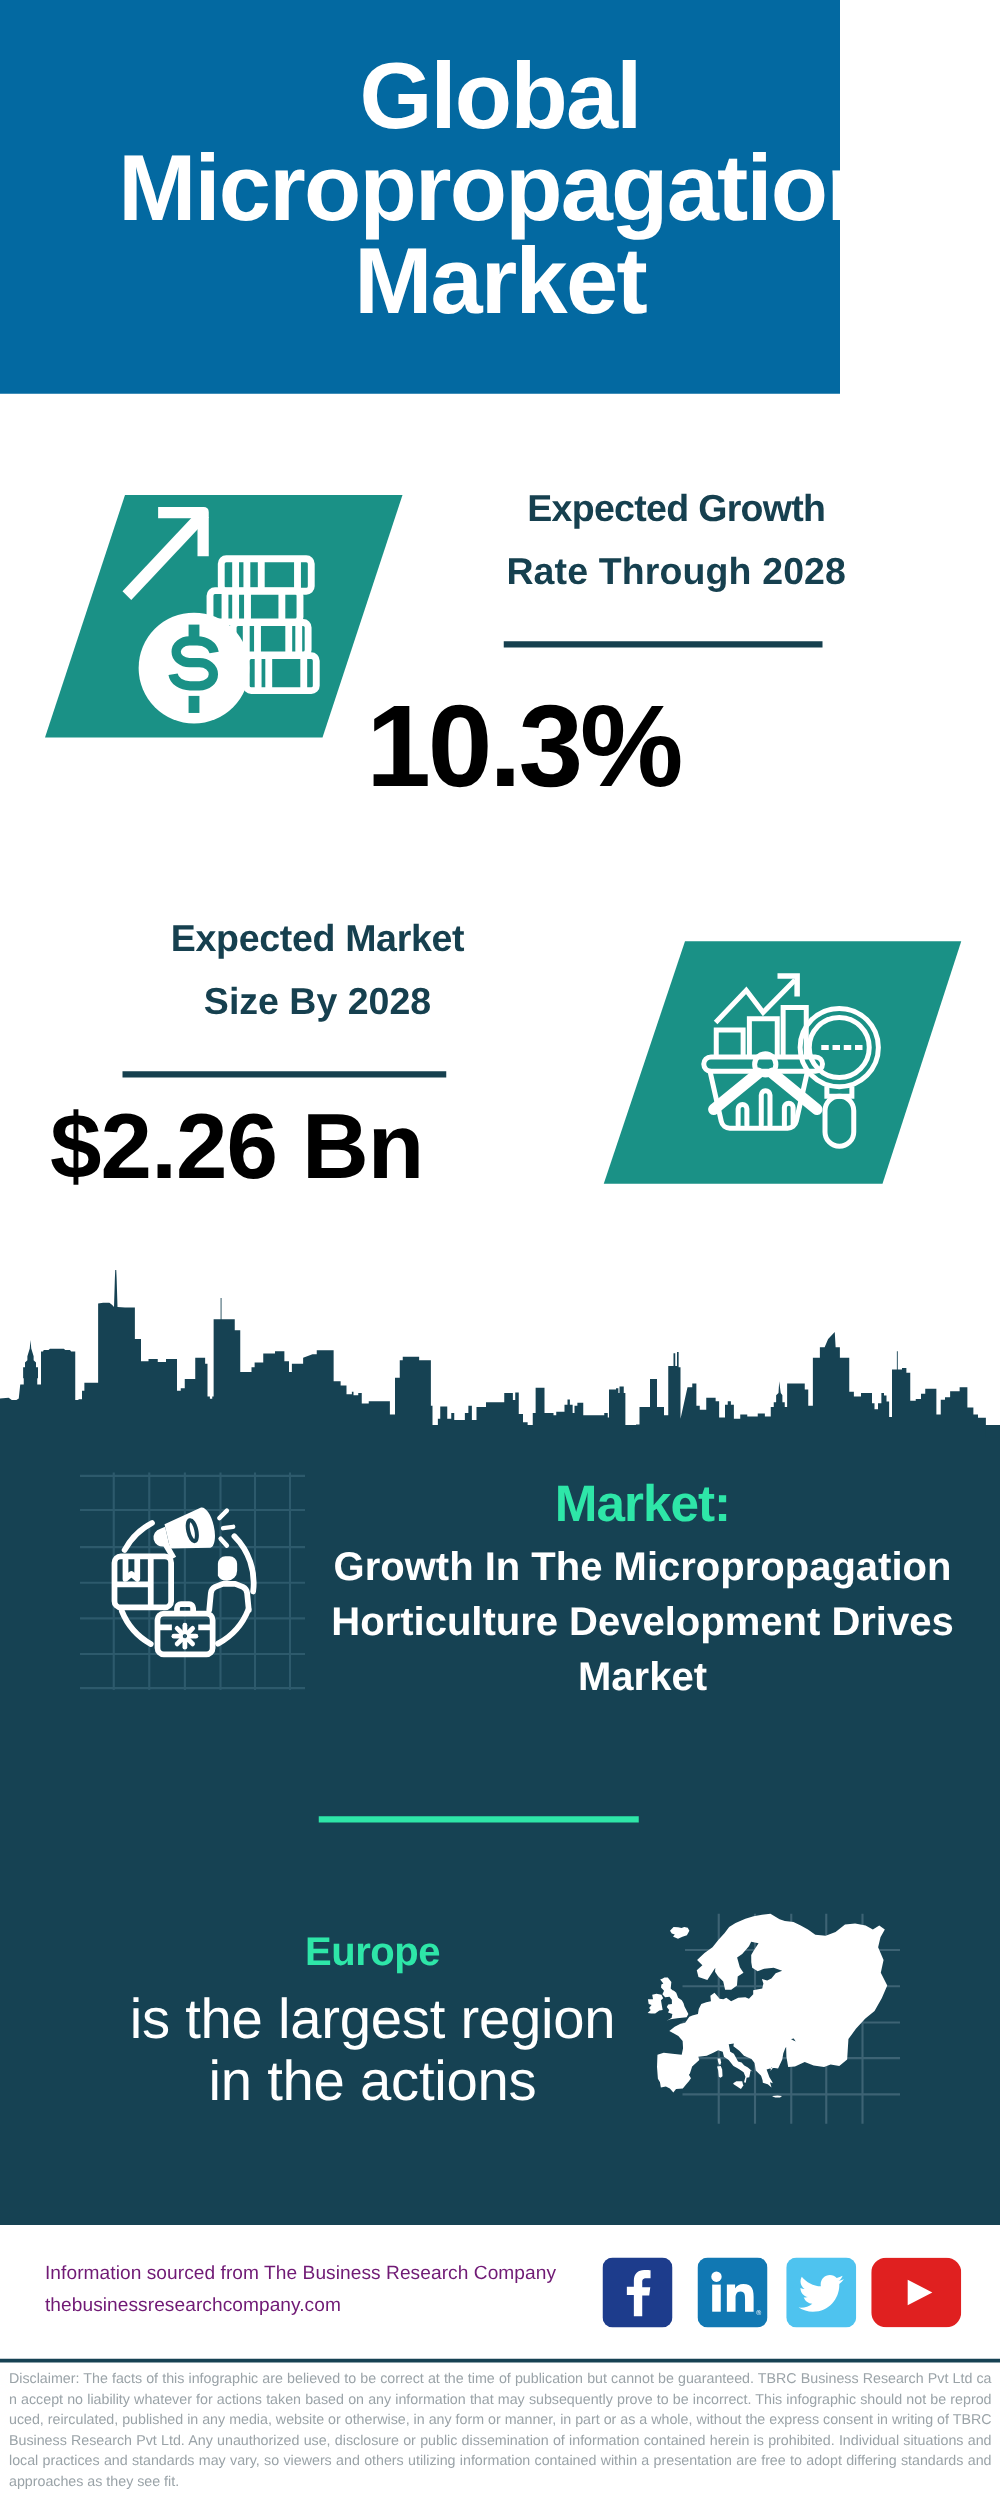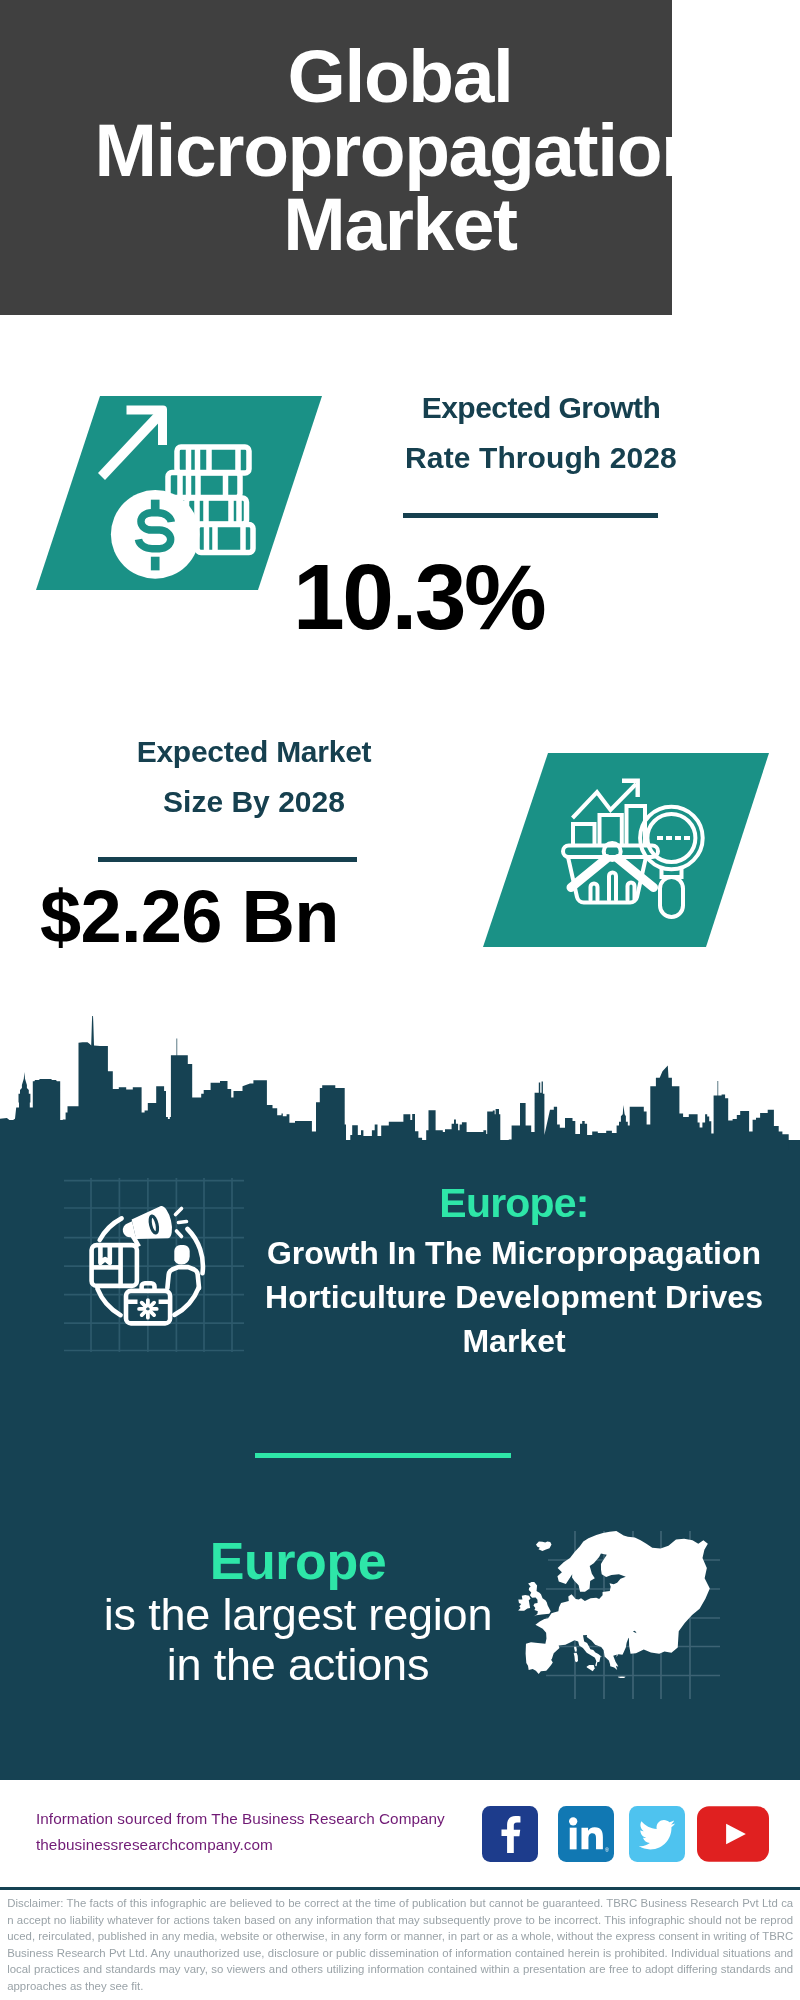--- a/index.html
+++ b/index.html
@@ -3,21 +3,21 @@
 <meta charset="utf-8">
 <style>
 *{margin:0;padding:0;box-sizing:border-box;}
 html,body{width:800px;height:2000px;}
 body{font-family:"Liberation Sans",sans-serif;background:#fff;overflow:hidden;}
 .page{position:relative;width:800px;height:2000px;background:#fff;overflow:hidden;}
 svg{display:block;}
 .abs{position:absolute;}
 
 
-#hdr{left:0;top:0;width:672px;height:315px;background:#404040;}
+#hdr{left:0;top:0;width:672px;height:315px;background:#0369a1;}
 #hdr-title{left:0;top:0;width:800px;text-align:center;color:#fff;font-weight:bold;}
 #hdr-title div{font-size:75px;line-height:74px;letter-spacing:-1.4px;}
 #t1{padding-top:39px;}
 
 
 .stat-label{color:#16404f;font-weight:bold;text-align:center;}
 .stat-label div{font-size:30px;line-height:50px;}
 .stat-rule{height:4.5px;background:#16404f;margin:0 auto;}
 .stat-value{color:#000000;font-weight:bold;text-align:left;}
 #s1-text{left:321px;top:383px;width:440px;}
@@ -37,21 +37,21 @@
 
 
 #driver{left:244px;top:1182px;width:540px;text-align:center;}
 #driver-h{color:#2ee6a8;font-size:41px;font-weight:bold;line-height:43px;letter-spacing:-0.8px;}
 #driver-b{color:#fff;font-weight:bold;margin-top:7px;}
 #driver-b div{font-size:32px;line-height:43.8px;letter-spacing:0px;}
 #mint-rule{left:255px;top:1453px;width:256px;height:5px;background:#2ee6a8;}
 
 
 #region{left:73px;top:1540px;width:450px;text-align:center;}
-#region-h{color:#2ee6a8;font-size:52px;font-weight:bold;line-height:42px;letter-spacing:-0.4px;}
+#region-h{color:#2ee6a8;font-size:32px;font-weight:bold;line-height:42px;letter-spacing:-0.4px;}
 #region-b{color:#fff;font-weight:normal;margin-top:8px;}
 #region-b div{font-size:45px;line-height:50px;letter-spacing:-0.2px;}
 
 
 #footer{left:0;top:1780px;width:800px;height:220px;background:#fff;}
 #src{left:36px;top:1806px;color:#701a75;font-size:15.3px;line-height:25.5px;letter-spacing:0.05px;}
 #social{left:482px;top:1806px;display:flex;align-items:center;}
 
 .soc{height:56px;border-radius:8px;position:relative;}
 #ftr-rule{left:0;top:1887px;width:800px;height:3px;background:#164253;}
@@ -212,21 +212,21 @@
             <path d="M6.2 6.2 L2.7 2.7"></path>
       <path d="M6.2 -6.2 L2.7 -2.7"></path>
             <path d="M-6.2 6.2 L-2.7 2.7"></path>
     </g>
   </g>
 </g>
 
 </svg>
 
 <div class="abs" id="driver">
-  <div id="driver-h">Europe:</div>
+  <div id="driver-h">Market:</div>
   <div id="driver-b">
     <div>Growth In The Micropropagation</div>
     <div>Horticulture Development Drives</div>
     <div>Market</div>
   </div>
 </div>
 <div class="abs" id="mint-rule"></div>
 
 <svg class="abs" style="left:0;top:0" width="800" height="2000" viewBox="0 0 800 2000">
   <g stroke="#3d6374" stroke-width="1.7">

